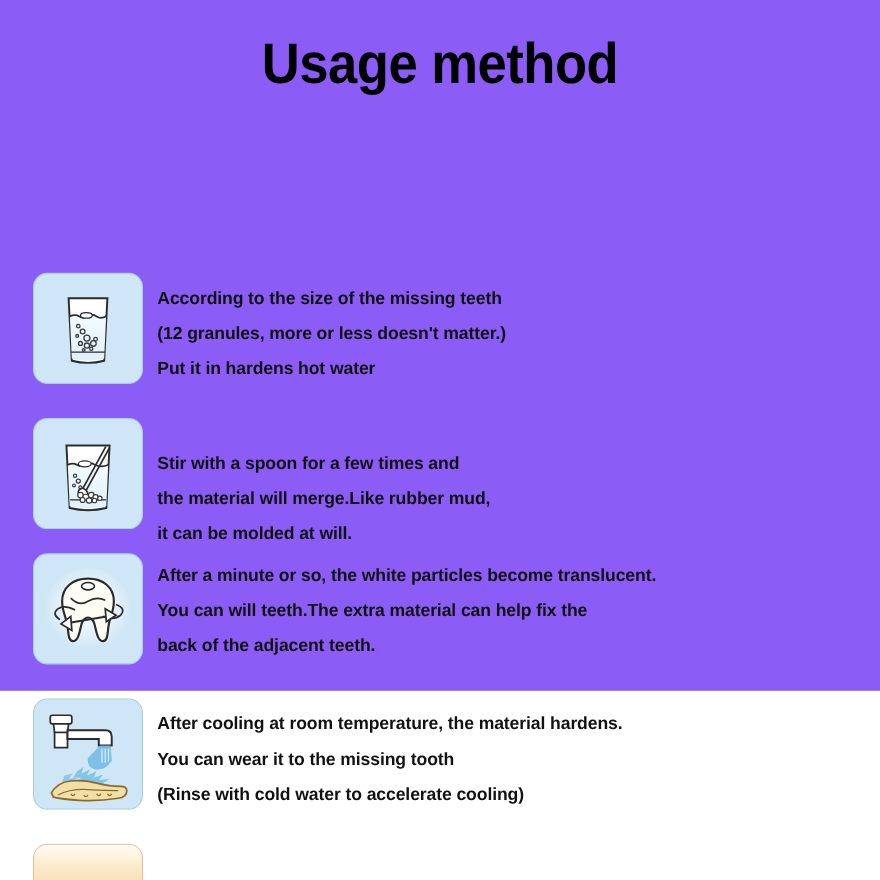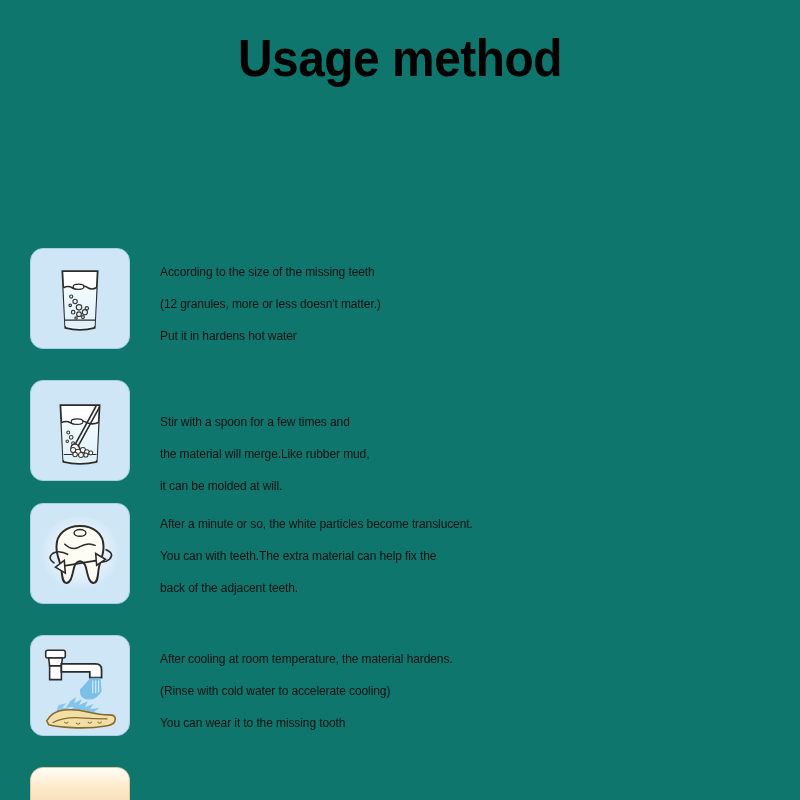--- a/index.html
+++ b/index.html
@@ -11,23 +11,23 @@
   body {
     width: 800px;
     height: 800px;
     font-family: "Liberation Sans", "DejaVu Sans", sans-serif;
     color: #111111;
     overflow: hidden;
     position: relative;
   }
   .page {
     width: 800px;
-    height: 800px;
+    height: 628px;
     position: relative;
-    background: #0f766e;
+    background: #8b5cf6;
   }
   .title {
     position: absolute;
     top: 28px;
     left: 0;
     width: 800px;
     text-align: center;
     font-size: 52px;
     font-weight: bold;
     letter-spacing: -0.5px;
@@ -55,23 +55,23 @@
     left: 30px;
     border-radius: 13px;
     background: #cfe6f6;
     border: 1px solid #a9cfe8;
     box-sizing: border-box;
     overflow: hidden;
   }
   .tile svg { display: block; width: 100%; height: 100%; }
   .lines {
     position: absolute;
-    left: 160px;
-    font-size: 12px;
-    font-weight: normal;
+    left: 143px;
+    font-size: 16px;
+    font-weight: bold;
     line-height: 32px;
     color: #111111;
     letter-spacing: -0.1px;
     white-space: nowrap;
   }
   .lines div { white-space: nowrap; }
 
   
   #step1 .tile  { top: 130px; }
   #step1 .lines { top: 138px; }
@@ -199,21 +199,21 @@
 
           <path d="M24 60 Q16 55 22 50 Q28 46 38 51" fill="none" stroke="#2b2b2b" stroke-width="1.6"></path>
           <path d="M76 46 Q86 50 80 56 Q74 61 64 57" fill="none" stroke="#2b2b2b" stroke-width="1.6"></path>
           <path d="M26 64 L74 56" fill="none" stroke="#2b2b2b" stroke-width="1.8"></path>
           <path d="M34 57 L25 64 L35 70 Z" fill="#ffffff" stroke="#2b2b2b" stroke-width="1.6"></path>
           <path d="M66 50 L76 56 L67 62 Z" fill="#ffffff" stroke="#2b2b2b" stroke-width="1.6"></path>
         </svg>
       </div>
       <div class="lines">
         <div>After a minute or so, the white particles become translucent.</div>
-        <div>You can with teeth.The extra material can help fix the</div>
+        <div>You can will teeth.The extra material can help fix the</div>
         <div>back of the adjacent teeth.</div>
       </div>
     </div>
 
     <div class="step" id="step4">
       <div class="tile">
         <svg viewBox="0 0 100 100">
 
           <rect x="15" y="14" width="20" height="8" rx="2" fill="#ffffff" stroke="#2b2b2b" stroke-width="1.6"></rect>
           <path d="M18 22 L32 22 L31 30 L19 30 Z" fill="#ffffff" stroke="#2b2b2b" stroke-width="1.6"></path>
@@ -233,22 +233,22 @@
           <g fill="none" stroke="#8a6a2a" stroke-width="1.1">
             <path d="M34 87 q2 3 4 0"></path>
             <path d="M46 88 q2 3 4 0"></path>
             <path d="M58 87 q2 3 4 0"></path>
             <path d="M68 87 q2 3 4 0"></path>
           </g>
         </svg>
       </div>
       <div class="lines">
         <div>After cooling at room temperature, the material hardens.</div>
+        <div>You can wear it to the missing tooth</div>
         <div>(Rinse with cold water to accelerate cooling)</div>
-        <div>You can wear it to the missing tooth</div>
       </div>
     </div>
 
     <div class="step" id="step5">
       <div class="tile" style="background:#f6d6b4; border-color:#e8c29c;">
         <svg viewBox="0 0 100 100" preserveAspectRatio="none">
           <defs>
             <linearGradient id="skinG" x1="0" y1="0" x2="0" y2="1">
               <stop offset="0%" stop-color="#fffdf6"></stop>
               <stop offset="18%" stop-color="#fdeccd"></stop>

